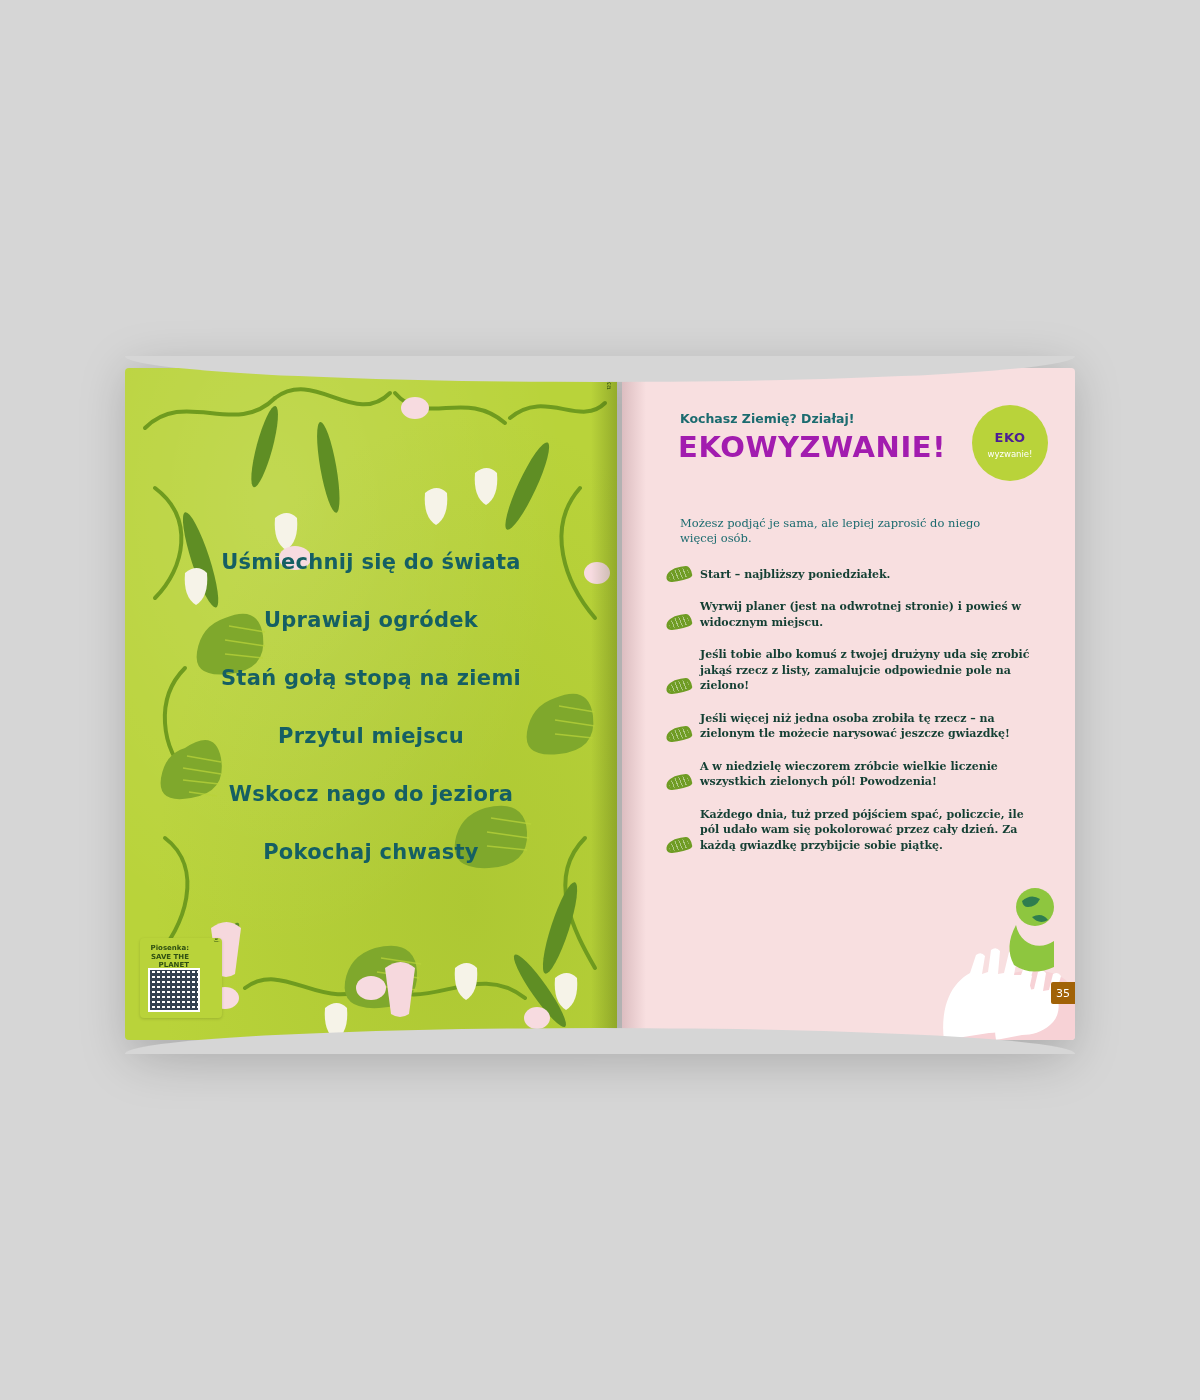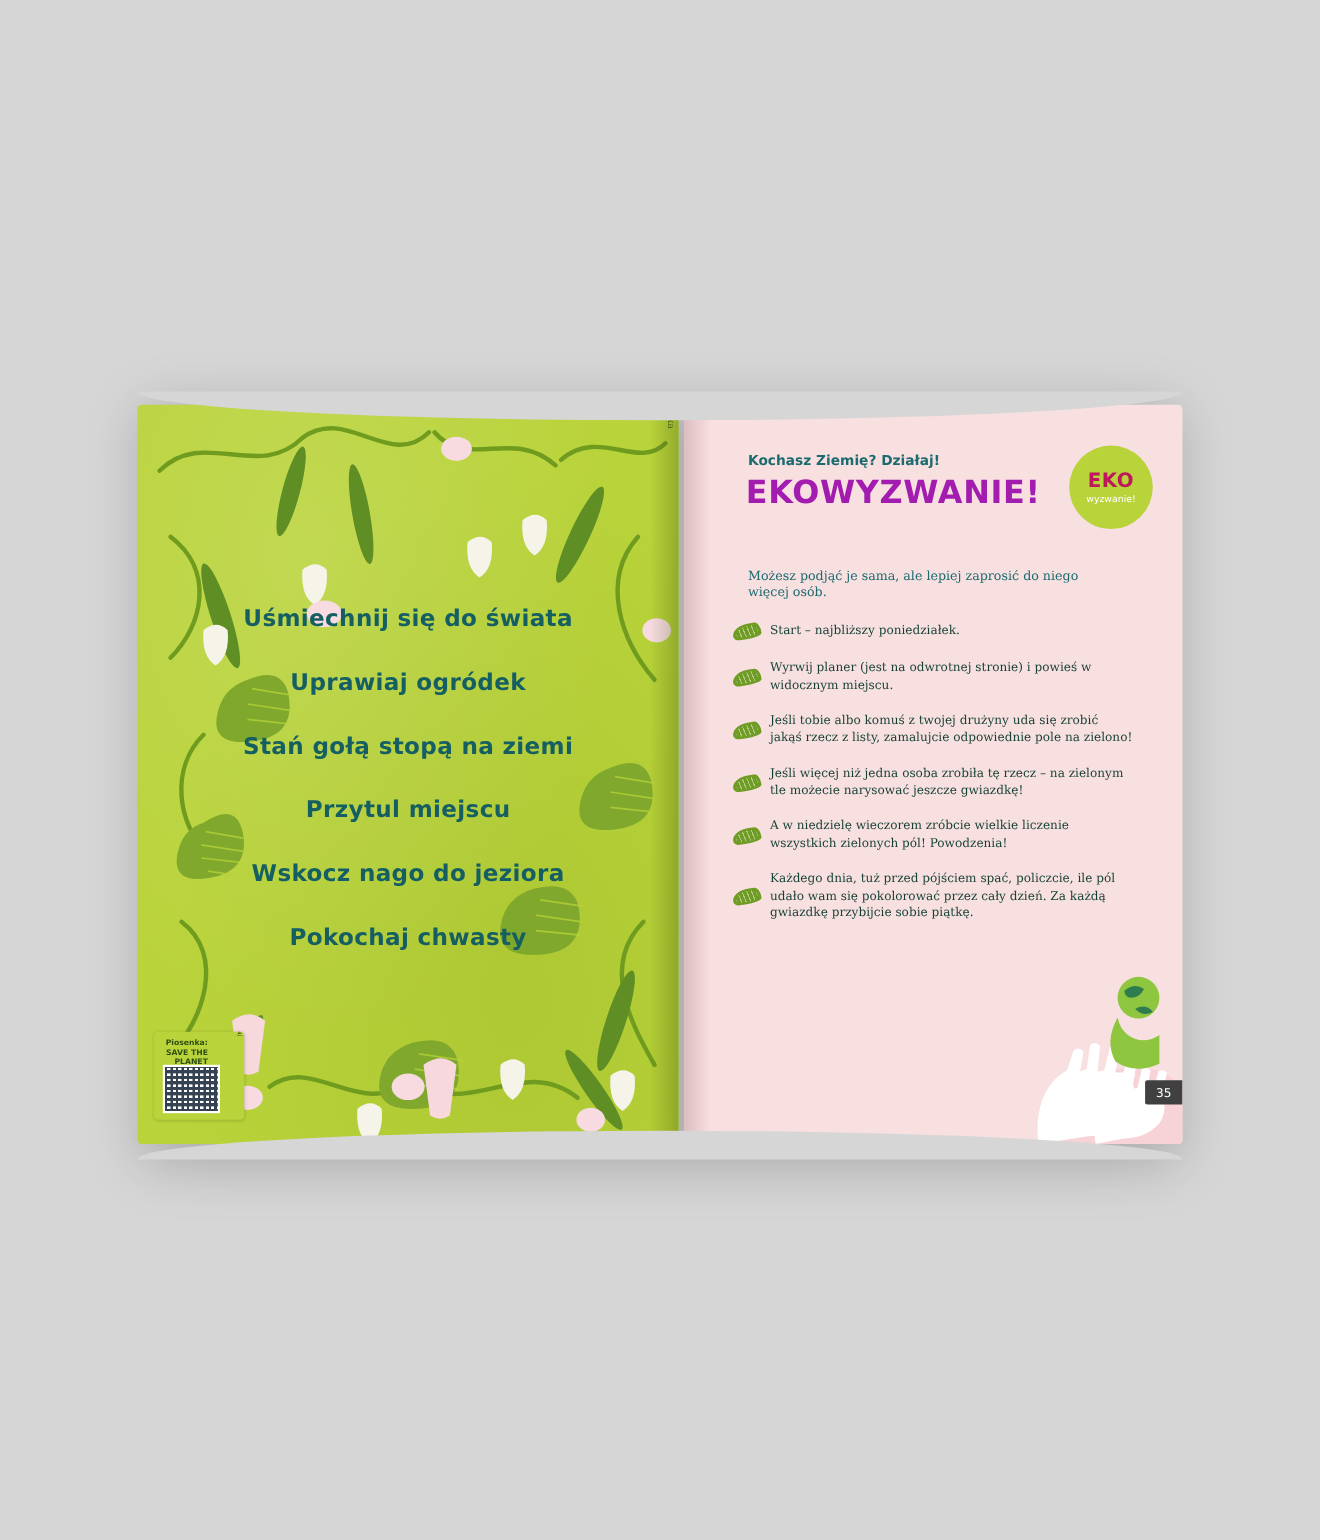--- a/index.html
+++ b/index.html
@@ -210,23 +210,23 @@
     height: 76px;
     border-radius: 50%;
     background: #b9d33a;
     z-index: 25;
     display: flex;
     flex-direction: column;
     align-items: center;
     justify-content: center;
   }
   .eko-badge .b1 {
-    color: #be185d;
-    font-weight: bold;
-    font-size: 18px;
+    color: #4c1d95;
+    font-weight: bold;
+    font-size: 13px;
     line-height: 19px;
     letter-spacing: .5px;
   }
   .eko-badge .b2 {
     color: #ffffff;
     font-size: 8.5px;
     margin-top: 2px;
   }
 
   .intro {
@@ -245,22 +245,23 @@
   .steps {
     position: absolute;
     left: 44px;
     top: 196px;
     width: 370px;
     z-index: 20;
   }
   .step {
     position: relative;
     display: flex;
-    align-items: center;
+    align-items: flex-end;
     margin-bottom: 17px;
+    font-weight: bold;
   }
   .step .bullet-leaf {
     position: relative;
     flex: 0 0 auto;
     width: 26px;
     height: 15px;
     margin-top: 3px;
     margin-right: 8px;
   }
   .step .bullet-leaf .lf {
@@ -293,23 +294,23 @@
     bottom: 0;
     width: 235px;
     height: 185px;
     z-index: 10;
   }
 
   .page-number {
     position: absolute;
     right: 0;
     bottom: 36px;
-    width: 34px;
+    width: 24px;
     height: 22px;
-    background: #404040;
+    background: #a16207;
     color: #fff;
     font-size: 11px;
     font-family: "DejaVu Sans", sans-serif;
     display: flex;
     align-items: center;
     justify-content: center;
     border-radius: 2px 0 0 2px;
     z-index: 40;
   }
 </style>

